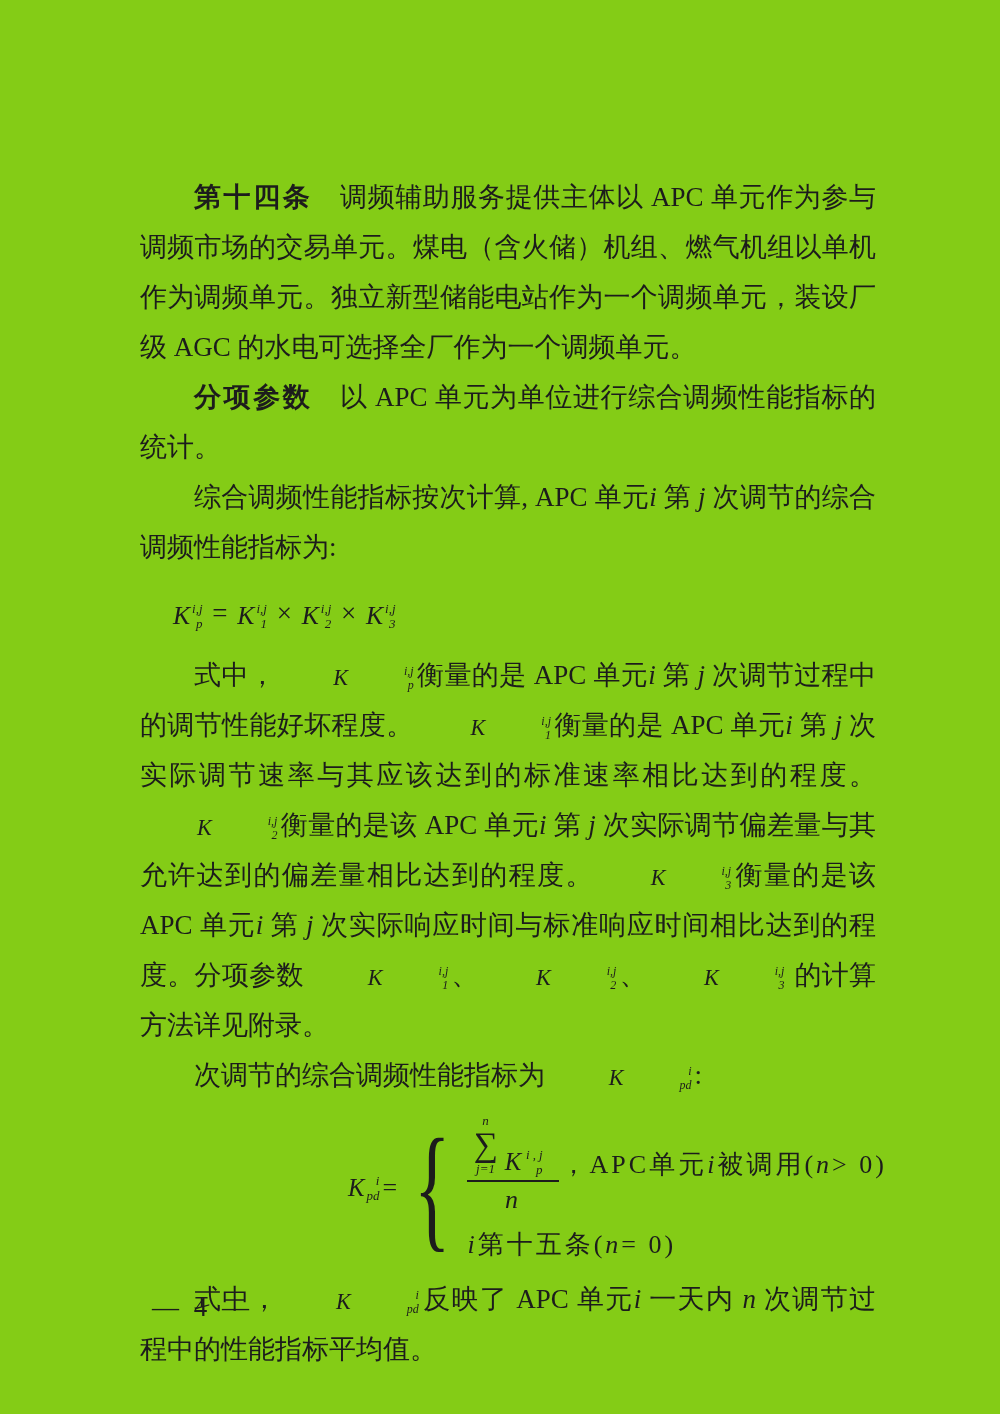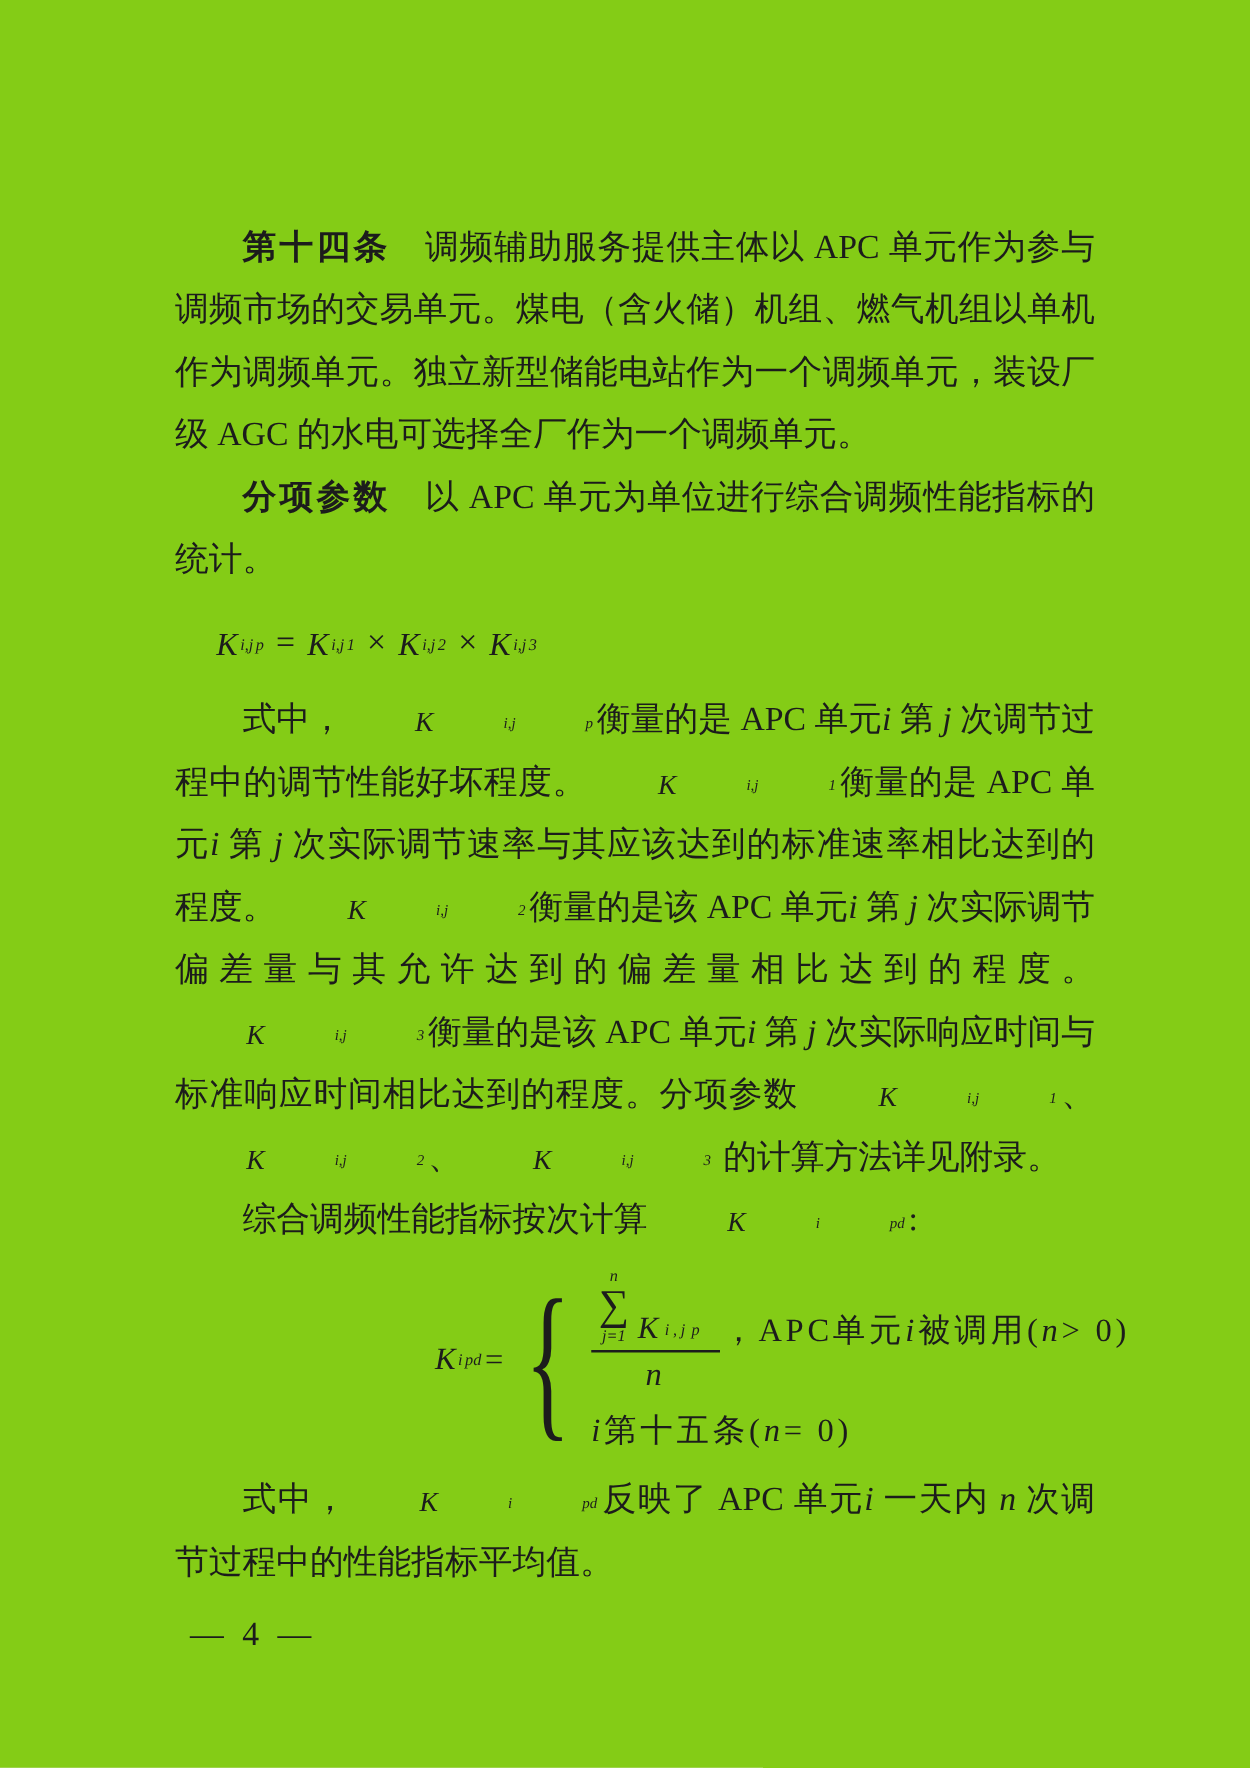--- a/index.html
+++ b/index.html
@@ -45,21 +45,22 @@
     white-space: nowrap;
     margin: 0 3px;
   }
   .m .mb {
     font-style: italic;
     font-size: 0.82em;
     line-height: 1;
   }
   .m .msc {
     display: inline-flex;
-    align-items: center;
+    flex-direction: column;
+    align-items: flex-end;
     font-size: 12px;
     line-height: 12px;
     font-style: italic;
     margin-left: 2px;
     gap: 2px;
   }
   .formula {
     text-align: center;
     font-size: 27px;
     margin: 16px 0 12px 30px;
@@ -137,20 +138,21 @@
     letter-spacing: 4px;
   }
 </style>
 </head>
 <body>
 
 <div class="page">
   <div class="doc-body" id="doc-body">
       <div class="para"><span class="b">第十四条</span><span class="t">　调频辅助服务提供主体以 APC 单元作为参与调频市场的交易单元。煤电（含火储）机组、燃气机组以单机作为调频单元。独立新型储能电站作为一个调频单元，装设厂级 AGC 的水电可选择全厂作为一个调频单元。</span></div>
       <div class="para"><span class="b">分项参数</span><span class="t">　以 APC 单元为单位进行综合调频性能指标的统计。</span></div>
+      <div class="para"><span class="t">综合调频性能指标按次计算, APC 单元</span><span class="v">i</span><span class="t"> 第 </span><span class="v">j</span><span class="t"> 次调节的综合调频性能指标为:</span></div>
       <div class="para formula"><span class="m">
           <span class="mb">K</span>
           <span class="msc">
             <span class="msup">i,j</span>
             <span class="msub">p</span>
           </span>
         </span><span class="t"> = </span><span class="m">
           <span class="mb">K</span>
           <span class="msc">
             <span class="msup">i,j</span>
@@ -205,21 +207,21 @@
             <span class="msup">i,j</span>
             <span class="msub">2</span>
           </span>
         </span><span class="t">、</span><span class="m">
           <span class="mb">K</span>
           <span class="msc">
             <span class="msup">i,j</span>
             <span class="msub">3</span>
           </span>
         </span><span class="t"> 的计算方法详见附录。</span></div>
-      <div class="para"><span class="t">综合调频性能指标按次计算 </span><span class="m">
+      <div class="para"><span class="t">次调节的综合调频性能指标为 </span><span class="m">
           <span class="mb">K</span>
           <span class="msc">
             <span class="msup">i</span>
             <span class="msub">pd</span>
           </span>
         </span><span class="t">:</span></div>
       <div class="cases">
         <span class="m">
           <span class="mb">K</span>
           <span class="msc">

